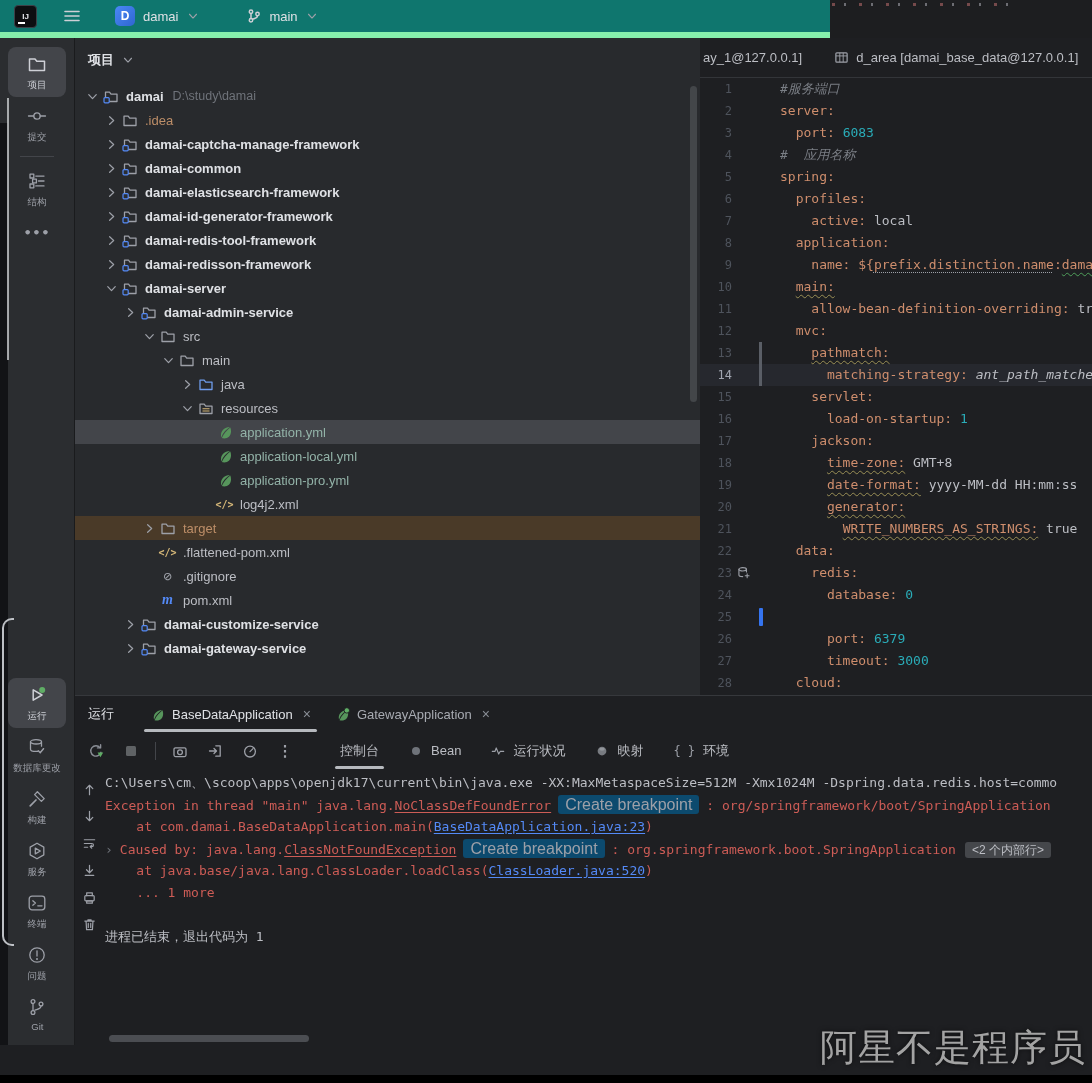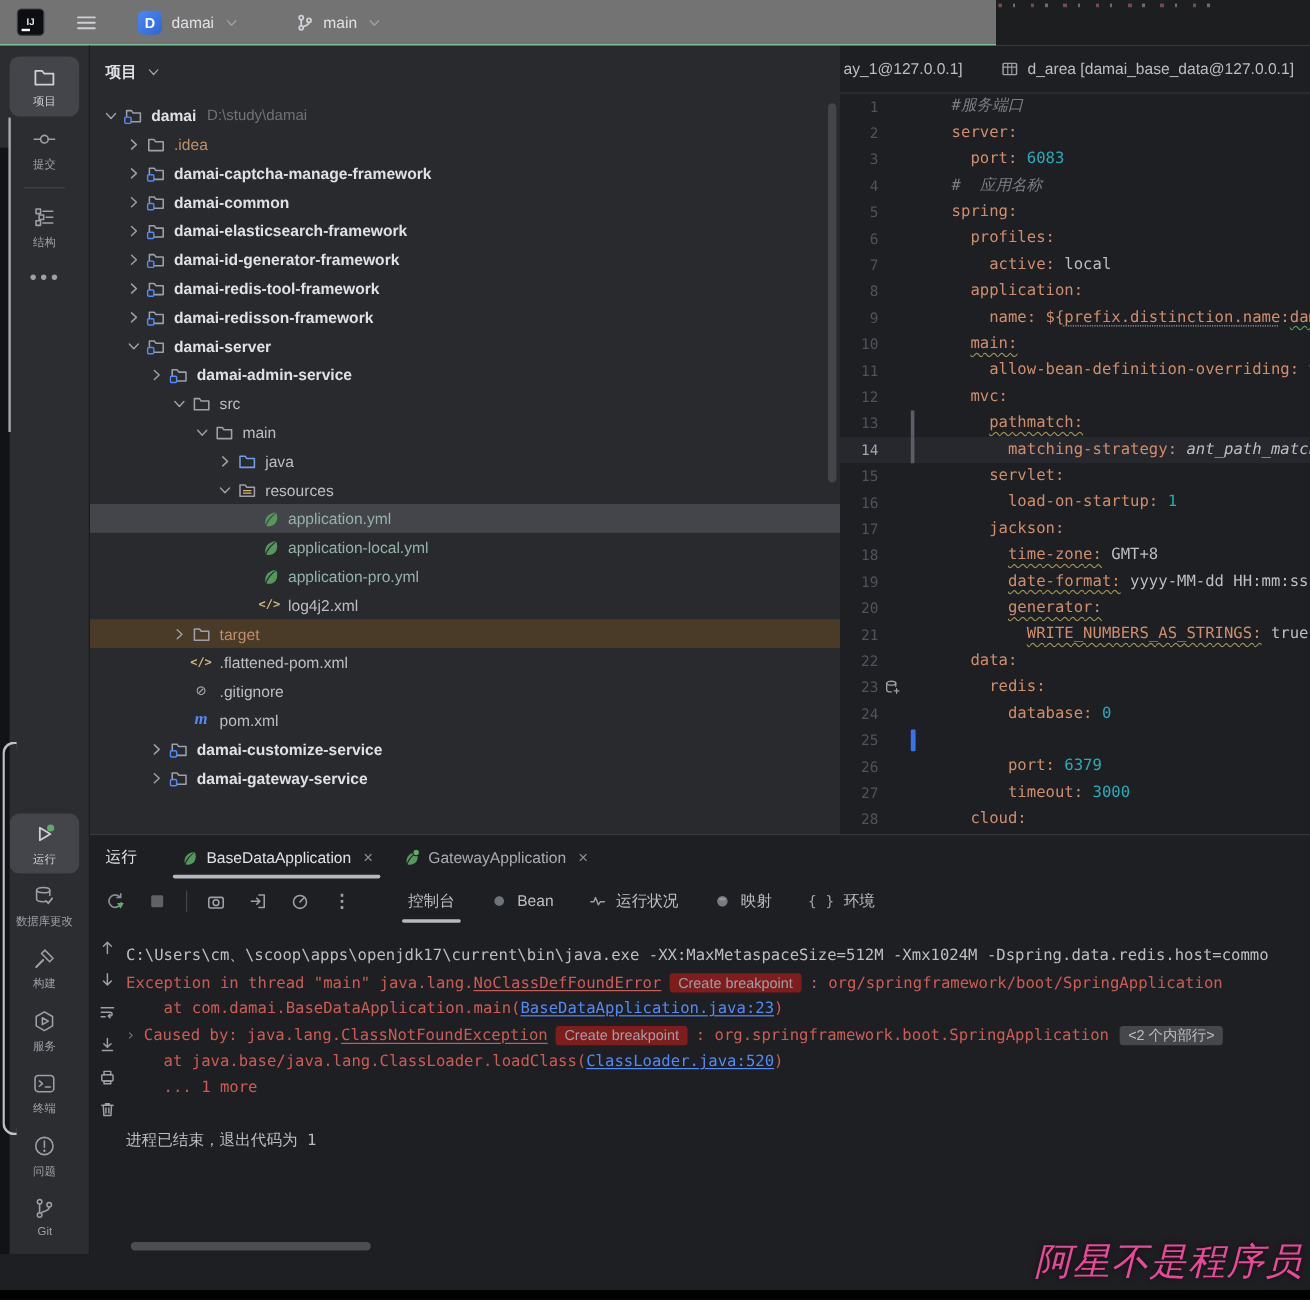--- a/index.html
+++ b/index.html
@@ -2,22 +2,22 @@
 <html><head>
 <meta charset="utf-8">
 <style>
   html,body{margin:0;padding:0;background:#000;}
   #app{position:relative;width:1092px;height:1083px;background:#1e1f22;overflow:hidden;
        font-family:"Liberation Sans",sans-serif;color:#bcbec4;-webkit-font-smoothing:antialiased;}
   svg{display:block;}
   .gi{display:inline-flex;align-items:center;justify-content:center;font-family:"DejaVu Sans Mono",monospace;}
 
   
-  .titlebar{position:absolute;top:0;left:0;right:0;height:38px;background:#737373;
-            border-bottom:1px solid #86efac;display:flex;align-items:center;gap:22px;padding-left:14px;box-sizing:border-box;}
+  .titlebar{position:absolute;top:0;left:0;right:0;height:38px;background:#0f766e;
+            border-bottom:6px solid #86efac;display:flex;align-items:center;gap:22px;padding-left:14px;box-sizing:border-box;}
   .logo{width:21px;height:21px;border-radius:4px;background:#0d0e11;border:1px solid #3d4048;color:#e8e8ef;
         font-size:8px;font-weight:bold;display:flex;align-items:center;justify-content:center;position:relative;flex:none;}
   .logo::after{content:"";position:absolute;left:3px;bottom:3px;width:7px;height:2px;background:#ffffff;}
   .icon-btn{width:26px;height:26px;display:flex;align-items:center;justify-content:center;border-radius:5px;}
   .proj-chip{display:flex;align-items:center;gap:8px;padding:3px 8px;border-radius:6px;color:#dfe1e5;font-size:13px;}
   .chipD{width:20px;height:20px;border-radius:5px;background:linear-gradient(135deg,#4a88f7,#2f66d0);
          color:#fff;font-weight:bold;font-size:12px;display:flex;align-items:center;justify-content:center;}
   .branch{display:flex;align-items:center;gap:7px;color:#dfe1e5;font-size:13px;margin-left:16px;}
   .tr-strip{position:absolute;right:0;top:0;width:262px;height:38px;background:#1d1e20;}
   .tr-dots{position:absolute;right:80px;top:3px;width:180px;height:3px;
@@ -57,21 +57,21 @@
   .etab:first-child{padding-left:3px;}
   .code{position:relative;font-family:"DejaVu Sans Mono",monospace;font-size:13px;}
   .cl{height:22px;line-height:22px;display:flex;white-space:pre;}
   .cl.cur{background:#26282e;}
   .lnum{width:32px;flex:none;text-align:right;color:#4e535c;font-size:12px;}
   .cl.cur .lnum{color:#a1a6b0;}
   .gico{width:24px;flex:none;display:flex;align-items:center;justify-content:center;}
   .mark{width:12px;flex:none;position:relative;}
   .mark.blue::after{content:"";position:absolute;left:3px;top:2px;width:4px;height:18px;background:#3574f0;border-radius:1px;}
   .mark.gray::after{content:"";position:absolute;left:3px;top:0;width:3px;height:22px;background:#5a5e66;}
-  .ltext{margin-left:25px;}
+  .ltext{margin-left:12px;}
   .seg.com{color:#7a7e85;font-style:italic;}
   .seg.key{color:#cf8e6d;}
   .seg.pln{color:#bcbec4;}
   .seg.num{color:#2aacb8;}
   .seg.ital{color:#bcbec4;font-style:italic;}
   .u-warn{text-decoration-line:underline;text-decoration-style:wavy;text-decoration-color:#9a8f55;text-decoration-thickness:1px;text-underline-offset:3px;text-align:center;}
   .u-dot{text-decoration-line:underline;text-decoration-style:dotted;text-decoration-color:#9da0a8;text-decoration-thickness:1px;text-underline-offset:3px;}
   .u-green{text-decoration-line:underline;text-decoration-style:wavy;text-decoration-color:#4e9e5a;text-decoration-thickness:1px;text-underline-offset:3px;}
 
   
@@ -84,39 +84,39 @@
   .tab-close{color:#8a8e96;font-size:14px;margin-left:3px;}
   .run-toolbar{height:37px;display:flex;align-items:center;padding-left:10px;gap:13px;font-size:13px;color:#bcbec4;}
   .tb-ic{width:22px;height:22px;display:flex;align-items:center;justify-content:center;border-radius:4px;}
   .tb-div{width:1px;height:18px;background:#43454a;}
   .vtabs{display:flex;margin-left:16px;height:100%;}
   .vtab{display:flex;align-items:center;gap:8px;padding:0 15px;position:relative;color:#bcbec4;}
   .vtab.sel::after{content:"";position:absolute;left:10px;right:10px;bottom:0;height:3px;background:#b6b9be;border-radius:2px;}
   .console{position:absolute;left:0;top:74px;right:0;bottom:0;}
   .cgutter{position:absolute;left:0;top:10px;width:28px;display:flex;flex-direction:column;align-items:center;gap:9px;}
   .cgutter .tb-ic{width:18px;height:18px;}
-  .clines{position:absolute;left:30px;top:16px;right:0;font-family:"DejaVu Sans Mono",monospace;font-size:13px;overflow:hidden;}
+  .clines{position:absolute;left:30px;top:2px;right:0;font-family:"DejaVu Sans Mono",monospace;font-size:13px;overflow:hidden;}
   .cline{height:22px;line-height:22px;white-space:pre;}
   .seg.plain{color:#bcbec4;}
   .seg.err{color:#cd5c56;}
   .err-link{color:#cd5c56;text-decoration:underline;text-underline-offset:2px;}
   .link{color:#548af7;text-decoration:underline;text-underline-offset:2px;}
   .seg.fold{color:#6f737a;margin-right:7px;}
-  .cbadge{background:#7f1d1d;color:#9da0a8;font-family:"Liberation Sans",sans-serif;font-size:12px;padding:1px 7px;border-radius:3px;margin:0 7px;}
+  .cbadge{background:#0c4a6e;color:#9da0a8;font-family:"Liberation Sans",sans-serif;font-size:16px;padding:1px 7px;border-radius:3px;margin:0 7px;}
   .cbadge2{background:#45474b;color:#bcbec4;font-family:"Liberation Sans",sans-serif;font-size:12px;padding:1px 7px;border-radius:3px;margin-left:9px;}
   .hscroll{position:absolute;left:34px;bottom:3px;width:200px;height:7px;background:#53565a;border-radius:4px;opacity:.85;}
 
   
   .statusbar{position:absolute;left:0;right:0;bottom:8px;height:30px;background:#2b2d30;border-top:1px solid #1a1b1d;
              display:flex;align-items:center;gap:9px;padding-left:20px;font-size:12.5px;color:#9da0a8;box-sizing:border-box;}
   .sb-sep{color:#6f737a;}
   .sb-conn{display:flex;align-items:center;gap:6px;}
   .bottom-black{position:absolute;left:0;right:0;bottom:0;height:8px;background:#000;}
-  .watermark{position:absolute;right:6px;bottom:10px;font-size:31px;color:#ec4899;font-weight:500;letter-spacing:1px;
-             text-shadow:0 0 5px rgba(0,0,0,.65);z-index:50;font-style:italic;}
+  .watermark{position:absolute;right:6px;bottom:10px;font-size:37px;color:#a3a3a3;font-weight:500;letter-spacing:1px;
+             text-shadow:0 0 5px rgba(0,0,0,.65);z-index:50;}
   .left-black{position:absolute;left:0;top:123px;width:8px;height:922px;background:#121316;z-index:40;}
   .left-line{position:absolute;left:7px;top:98px;width:2px;height:262px;background:#c8cacd;opacity:.8;z-index:41;}
   .left-arc{position:absolute;left:2px;top:618px;width:12px;height:328px;border:2px solid #d0d3d8;border-right:none;
             border-radius:10px 0 0 10px;opacity:.9;z-index:41;box-sizing:border-box;}
 </style>
 </head>
 <body>
 
 <div id="app">
 

